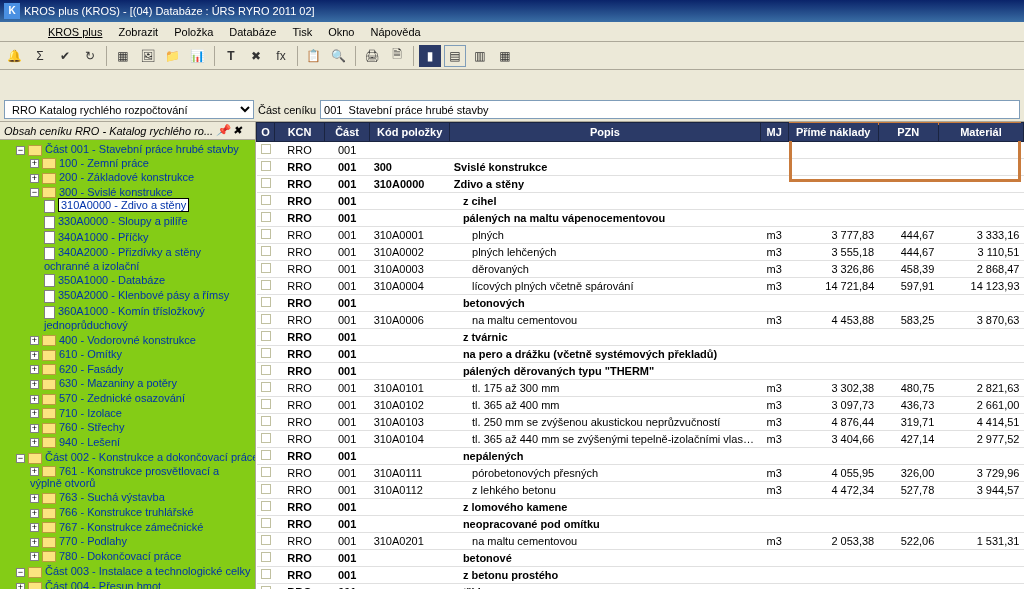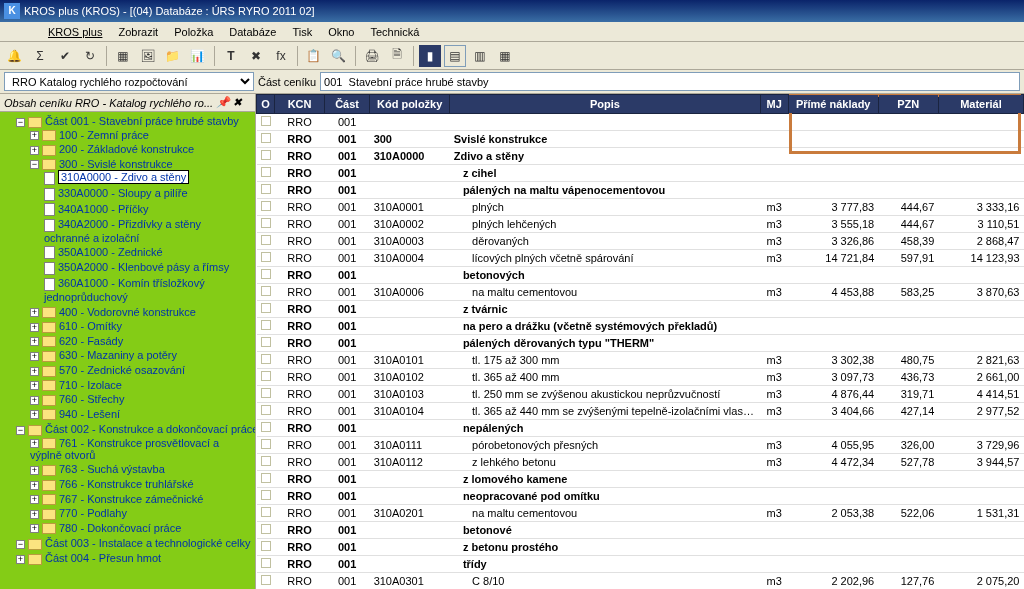--- a/index.html
+++ b/index.html
@@ -5,21 +5,21 @@
   * { box-sizing: border-box; margin:0; padding:0; }
   body { font-family: Tahoma, Arial, sans-serif; font-size:11px; background:#ece9d8; color:#000; width:1024px; height:589px; overflow:hidden; }
   .titlebar { background: linear-gradient(#0a246a,#3a6ea5); color:#fff; height:22px; display:flex; align-items:center; padding:0 4px; }
   .titlebar .icon { width:16px; height:16px; background:#4a90e2; margin-right:4px; display:inline-block; text-align:center; line-height:16px; color:#fff; font-weight:bold; font-size:10px;}
   .menubar { background:#ece9d8; border-bottom:1px solid #aca899; height:20px; display:flex; align-items:center; padding:0 4px; }
   .menubar span { padding:2px 8px; cursor:default; }
   .menubar span u { text-decoration:underline;margin-left:36px; }
   .toolbar { background:#ece9d8; border-bottom:1px solid #aca899; height:28px; display:flex; align-items:center; padding:0 4px; gap:3px;}
   .toolbar .tbtn { width:22px; height:22px; border:1px solid transparent; display:flex; align-items:center; justify-content:center; font-size:12px; color:#333;}
   .toolbar .sep { width:1px; height:20px; background:#aca899; margin:0 2px;}
-  .filterbar { background:#ece9d8; border-bottom:1px solid #aca899; height:24px; display:flex; align-items:center; padding:2px 4px; gap:4px;}
+  .filterbar { background:#ece9d8; border-bottom:1px solid #aca899; height:24px; display:flex; align-items:center; padding:2px 4px; gap:4px;margin-top:28px;}
   .filterbar select, .filterbar input { font-size:11px; border:1px solid #7f9db9; background:#fff; height:19px; padding:1px 3px;}
   .layout { display:flex; height:calc(589px - 22px - 20px - 28px - 24px);}
   .sidebar { width:256px; border-right:1px solid #aca899; background:#84cc16; overflow:auto; font-size:11px;}
   .sidebar-header { background:#ece9d8; border-bottom:1px solid #aca899; padding:2px 4px; display:flex; align-items:center; gap:3px; font-style:italic;}
   .tree { padding:2px; }
   .tree ul { list-style:none; padding-left:14px;}
   .tree li { padding:1px 0; white-space:nowrap;}
   .tree .exp { display:inline-block; width:9px; height:9px; border:1px solid #808080; text-align:center; line-height:7px; font-size:9px; margin-right:3px; vertical-align:middle; background:#fff;}
   .tree .folder { display:inline-block; width:14px; height:11px; background:#fbe480; border:1px solid #b89b3f; margin-right:3px; vertical-align:middle;}
   .tree .doc { display:inline-block; width:11px; height:13px; background:#fff; border:1px solid #808080; margin-right:3px; vertical-align:middle;}
@@ -52,21 +52,21 @@
   <span>KROS plus  (KROS) - [(04)  Databáze : ÚRS RYRO 2011 02]</span>
 </div>
 
 <div class="menubar">
   <span><u>KROS plus</u></span>
   <span>Zobrazit</span>
   <span>Položka</span>
   <span>Databáze</span>
   <span>Tisk</span>
   <span>Okno</span>
-  <span>Technická</span>
+  <span>Nápověda</span>
 </div>
 
 <div class="toolbar">
   <div class="tbtn">🔔</div>
   <div class="tbtn">Σ</div>
   <div class="tbtn">✔</div>
   <div class="tbtn">↻</div>
   <div class="sep"></div>
   <div class="tbtn">▦</div>
   <div class="tbtn">🖼</div>
@@ -111,21 +111,21 @@
         <li><span class="exp">−</span><span class="folder"></span><a>Část 001 - Stavební práce hrubé stavby</a>
           <ul>
             <li><span class="exp">+</span><span class="folder"></span><a>100 - Zemní práce</a></li>
             <li><span class="exp">+</span><span class="folder"></span><a>200 - Základové konstrukce</a></li>
             <li><span class="exp">−</span><span class="folder"></span><a>300 - Svislé konstrukce</a>
               <ul>
                 <li><span class="doc"></span><span class="sel"><a>310A0000 - Zdivo a stěny</a></span></li>
                 <li><span class="doc"></span><a>330A0000 - Sloupy a pilíře</a></li>
                 <li><span class="doc"></span><a>340A1000 - Příčky</a></li>
                 <li style="white-space:normal;padding-right:4px"><span class="doc"></span><a>340A2000 - Přizdívky a stěny ochranné a izolační</a></li>
-                <li><span class="doc"></span><a>350A1000 - Zednické</a></li>
+                <li><span class="doc"></span><a>350A1000 - Databáze</a></li>
                 <li><span class="doc"></span><a>350A2000 - Klenbové pásy a římsy</a></li>
                 <li style="white-space:normal;padding-right:4px"><span class="doc"></span><a>360A1000 - Komín třísložkový jednoprůduchový</a></li>
               </ul>
             </li>
             <li><span class="exp">+</span><span class="folder"></span><a>400 - Vodorovné konstrukce</a></li>
             <li><span class="exp">+</span><span class="folder"></span><a>610 - Omítky</a></li>
             <li><span class="exp">+</span><span class="folder"></span><a>620 - Fasády</a></li>
             <li><span class="exp">+</span><span class="folder"></span><a>630 - Mazaniny a potěry</a></li>
             <li><span class="exp">+</span><span class="folder"></span><a>570 - Zednické osazování</a></li>
             <li><span class="exp">+</span><span class="folder"></span><a>710 - Izolace</a></li>

